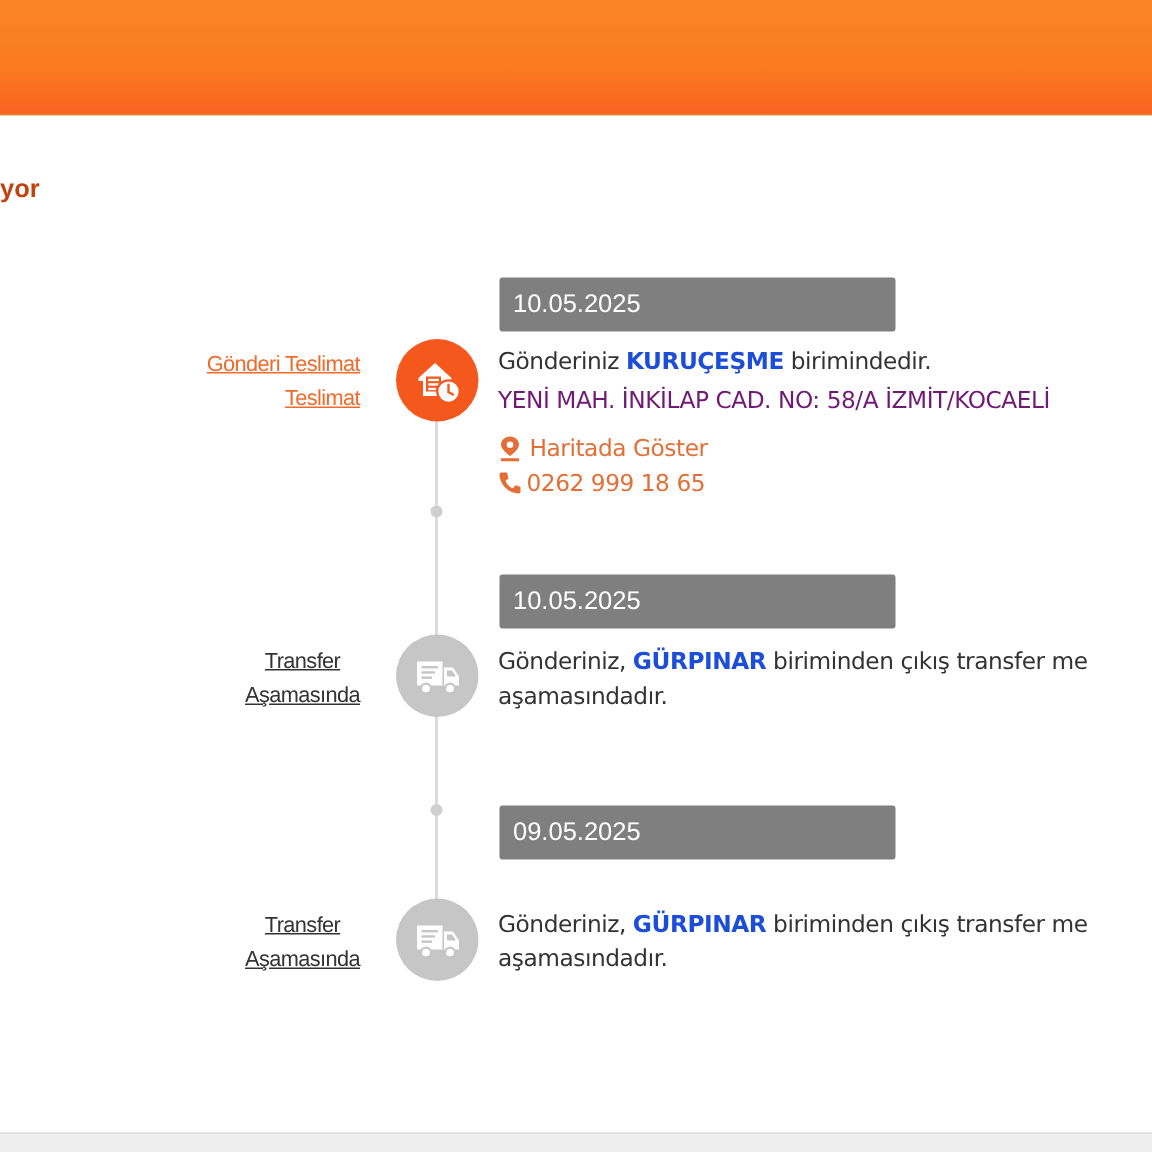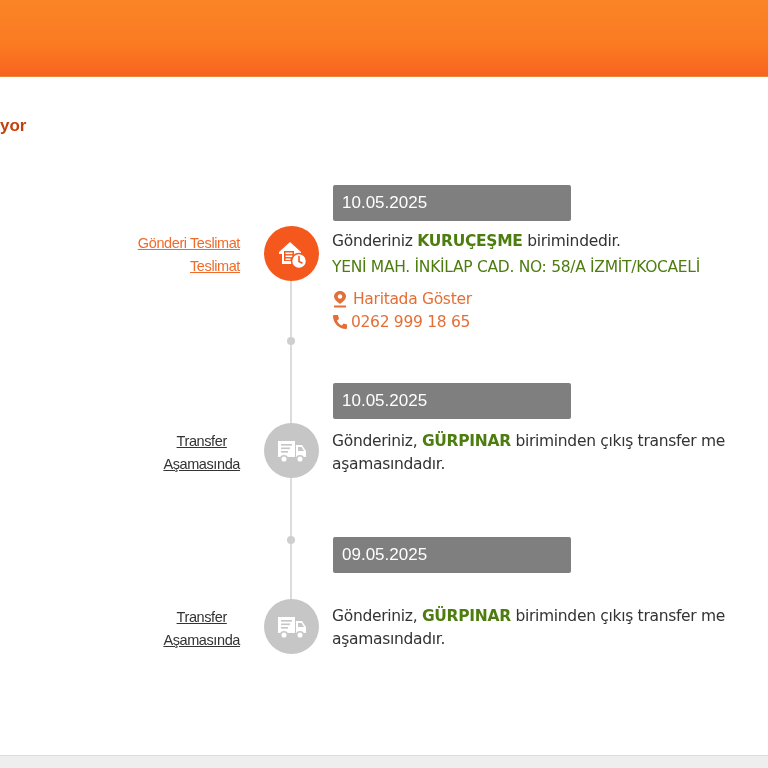--- a/index.html
+++ b/index.html
@@ -12,27 +12,27 @@
   .timeline-line { position: absolute; left: 290px; top: 250px; width: 2px; height: 380px; background: #dcdcdc; }
   .dot { position: absolute; width: 8px; height: 8px; border-radius: 50%; background: #cfcfcf; left: 287px; }
   .label { position: absolute; right: 528px; text-align: right; font-family: "Liberation Sans", sans-serif;
     font-size: 14.5px; line-height: 23px; letter-spacing: -0.4px; text-decoration: underline; }
   .label.active { color: #f06a2a; }
   .label.inactive { color: #333; text-align: center; }
   .circle { position: absolute; left: 264px; width: 55px; height: 55px; border-radius: 50%;
     display: flex; align-items: center; justify-content: center; }
   .circle.active { background: #f4581d; }
   .circle.inactive { background: #c6c6c6; }
-  .date-box { position: absolute; left: 333px; width: 238px; height: 36px; background: #7f7f7f;
+  .date-box { position: absolute; left: 333px; width: 264px; height: 36px; background: #7f7f7f;
     border-radius: 2px; color: #fff; font-family: "Liberation Sans", sans-serif; font-size: 17px;
     line-height: 36px; padding-left: 9px; }
   .desc { position: absolute; left: 332px; font-family: "DejaVu Sans", sans-serif; font-size: 15.5px;
     line-height: 23px; color: #333; white-space: nowrap; letter-spacing: -0.3px; }
-  .desc b { color: #4d7c0f; margin-top: 26px; }
-  .address { position: absolute; left: 332px; top: 258px; font-size: 15.5px; color: #4d7c0f;
+  .desc b { color: #1d4ed8; margin-top: 26px; }
+  .address { position: absolute; left: 332px; top: 258px; font-size: 15.5px; color: #701a75;
     white-space: nowrap; letter-spacing: -0.3px; }
   .link-row { position: absolute; left: 332px; font-size: 15.5px; color: #e46f36; white-space: nowrap;
     display: flex; align-items: center; letter-spacing: -0.3px; text-align: right; }
   .link-row svg { margin-right: 5px; }
   .footer-bar { position: absolute; left: 0; top: 755px; width: 768px; height: 13px; background: #eeeeee;
     border-top: 1px solid #dcdcdc; }
 </style>
 </head>
 <body>
 

